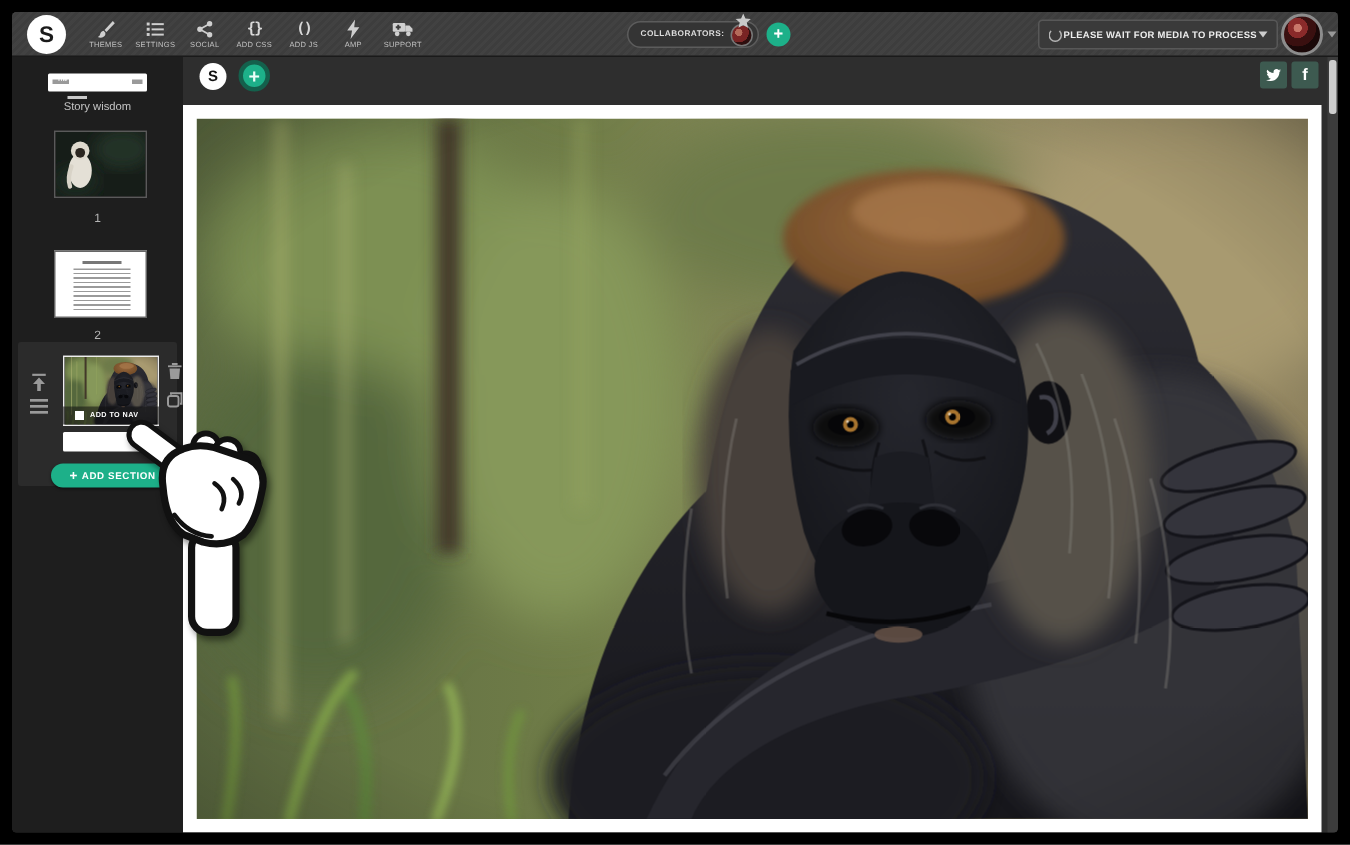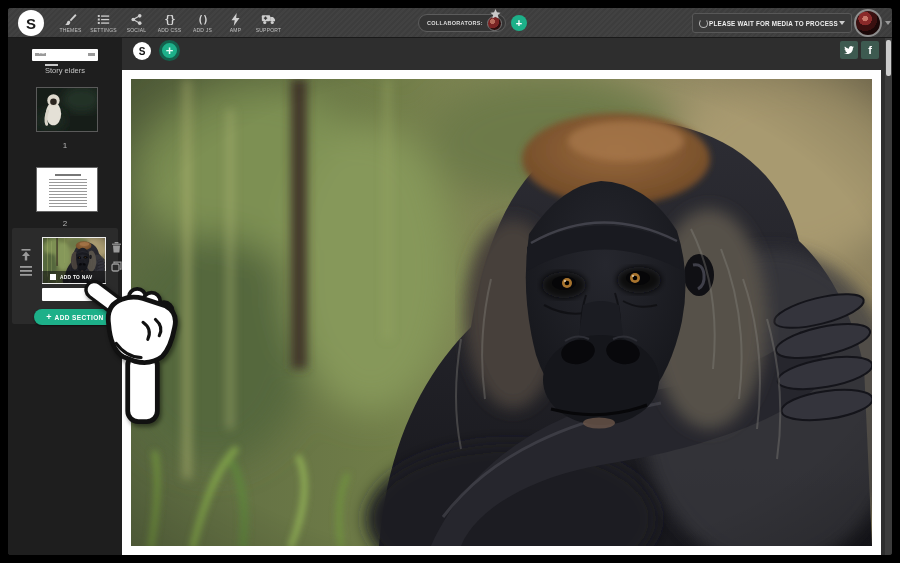--- a/index.html
+++ b/index.html
@@ -354,21 +354,21 @@
 
     <div class="user-avatar"></div>
     <div class="user-caret"></div>
   </header>
 
   <aside class="sidebar">
     <div class="mini-field">
       <span class="bar" style="left:3px;width:11px"></span>
       <span class="bar" style="right:3px;width:7px"></span>
     </div>
-    <div class="story-header">Story elders</div>
+    <div class="story-header">Story wisdom</div>
 
     <div class="thumb" style="top:49px">
       <svg viewBox="0 0 62 45" preserveAspectRatio="none">
           <use href="#gibbon-thumb"></use>
         </svg>
     </div>
     <div class="thumb1-title">
       <span>The wisdom of our elders</span>
       <div class="thumb1-sub"></div>
     </div>

